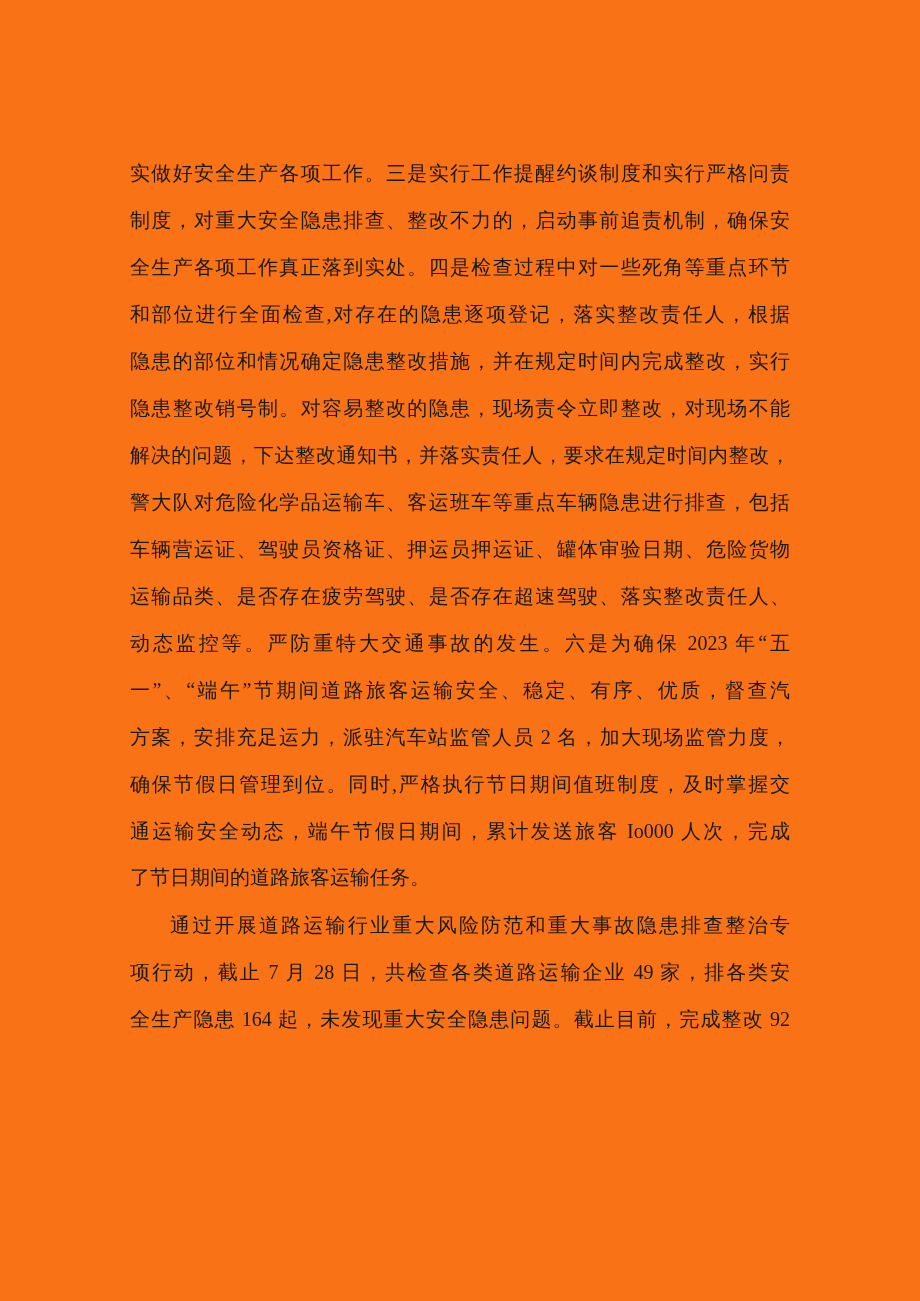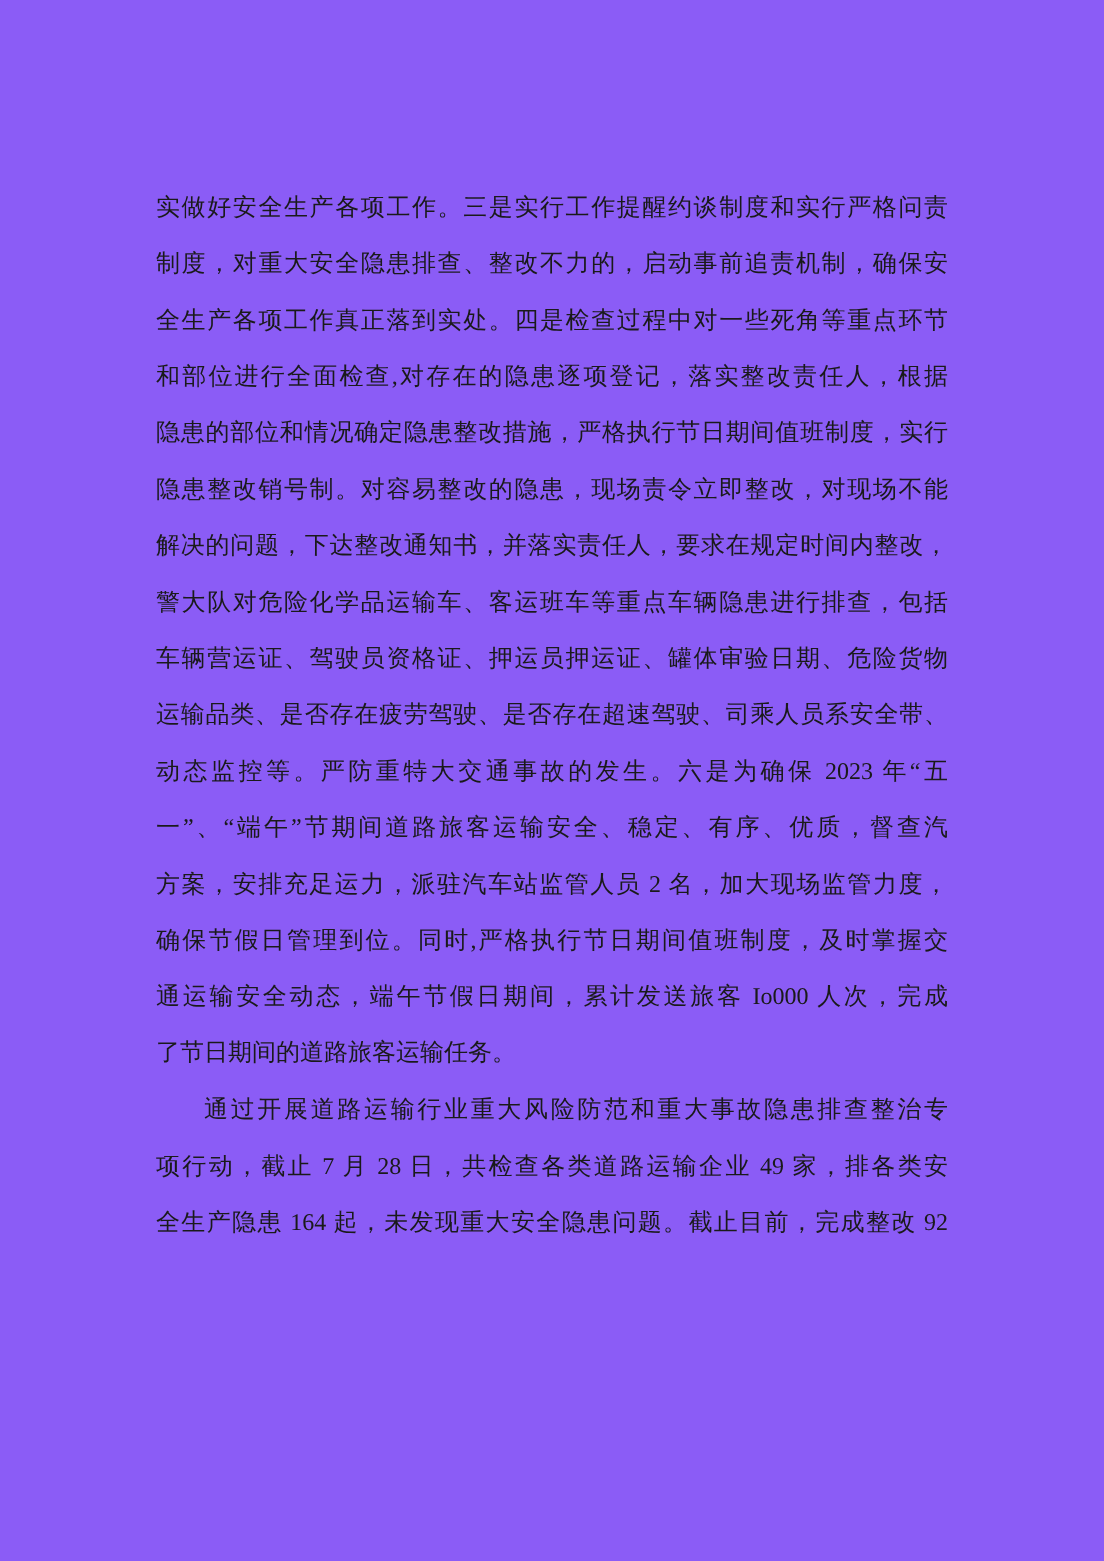--- a/index.html
+++ b/index.html
@@ -4,21 +4,21 @@
 <style>
   html, body {
     margin: 0;
     padding: 0;
     background: #ffffff;
   }
   .page {
     position: relative;
     width: 920px;
     height: 1301px;
-    background: #8b5cf6;
+    background: #f97316;
     overflow: hidden;
     font-family: "Liberation Serif", "DejaVu Serif", serif;
   }
   .textblock {
     position: absolute;
     left: 130px;
     top: 150px;
     width: 660px;
     color: #1a1a1a;
     font-size: 20px;
@@ -43,26 +43,26 @@
 </style>
 </head>
 <body>
 
 <div class="page">
   <div class="textblock">
     <div class="line">实做好安全生产各项工作。三是实行工作提醒约谈制度和实行严格问责</div>
     <div class="line">制度，对重大安全隐患排查、整改不力的，启动事前追责机制，确保安</div>
     <div class="line">全生产各项工作真正落到实处。四是检查过程中对一些死角等重点环节</div>
     <div class="line">和部位进行全面检查,对存在的隐患逐项登记，落实整改责任人，根据</div>
-    <div class="line">隐患的部位和情况确定隐患整改措施，严格执行节日期间值班制度，实行</div>
+    <div class="line">隐患的部位和情况确定隐患整改措施，并在规定时间内完成整改，实行</div>
     <div class="line">隐患整改销号制。对容易整改的隐患，现场责令立即整改，对现场不能</div>
     <div class="line">解决的问题，下达整改通知书，并落实责任人，要求在规定时间内整改，</div>
     <div class="line">警大队对危险化学品运输车、客运班车等重点车辆隐患进行排查，包括</div>
     <div class="line">车辆营运证、驾驶员资格证、押运员押运证、罐体审验日期、危险货物</div>
-    <div class="line">运输品类、是否存在疲劳驾驶、是否存在超速驾驶、司乘人员系安全带、</div>
+    <div class="line">运输品类、是否存在疲劳驾驶、是否存在超速驾驶、落实整改责任人、</div>
     <div class="line">动态监控等。严防重特大交通事故的发生。六是为确保 2023 年“五</div>
     <div class="line">一”、“端午”节期间道路旅客运输安全、稳定、有序、优质，督查汽</div>
     <div class="line">方案，安排充足运力，派驻汽车站监管人员 2 名，加大现场监管力度，</div>
     <div class="line">确保节假日管理到位。同时,严格执行节日期间值班制度，及时掌握交</div>
     <div class="line">通运输安全动态，端午节假日期间，累计发送旅客 Io000 人次，完成</div>
     <div class="line para-end">了节日期间的道路旅客运输任务。</div>
     <div class="line indent">通过开展道路运输行业重大风险防范和重大事故隐患排查整治专</div>
     <div class="line">项行动，截止 7 月 28 日，共检查各类道路运输企业 49 家，排各类安</div>
     <div class="line">全生产隐患 164 起，未发现重大安全隐患问题。截止目前，完成整改 92</div>
   </div>

